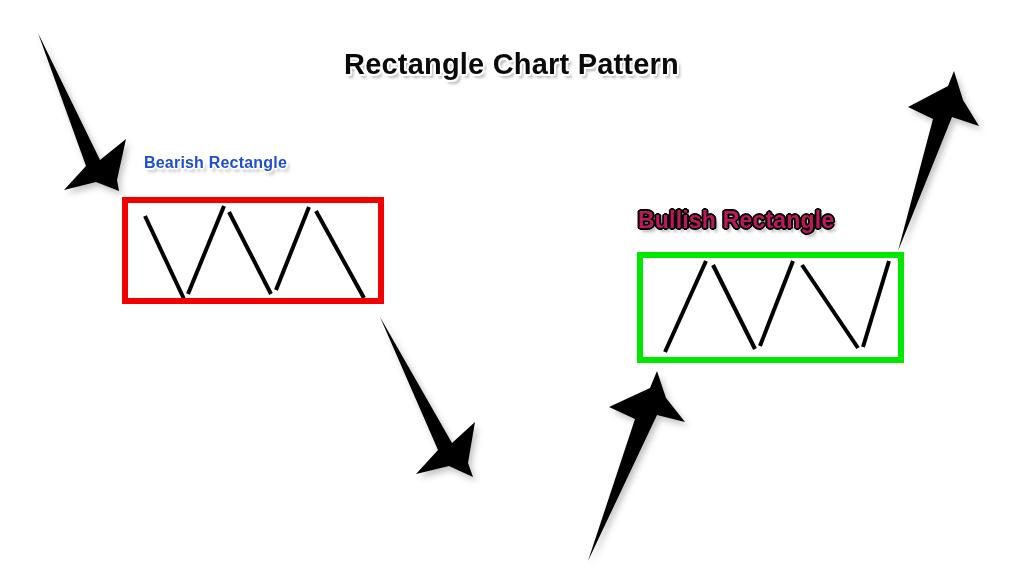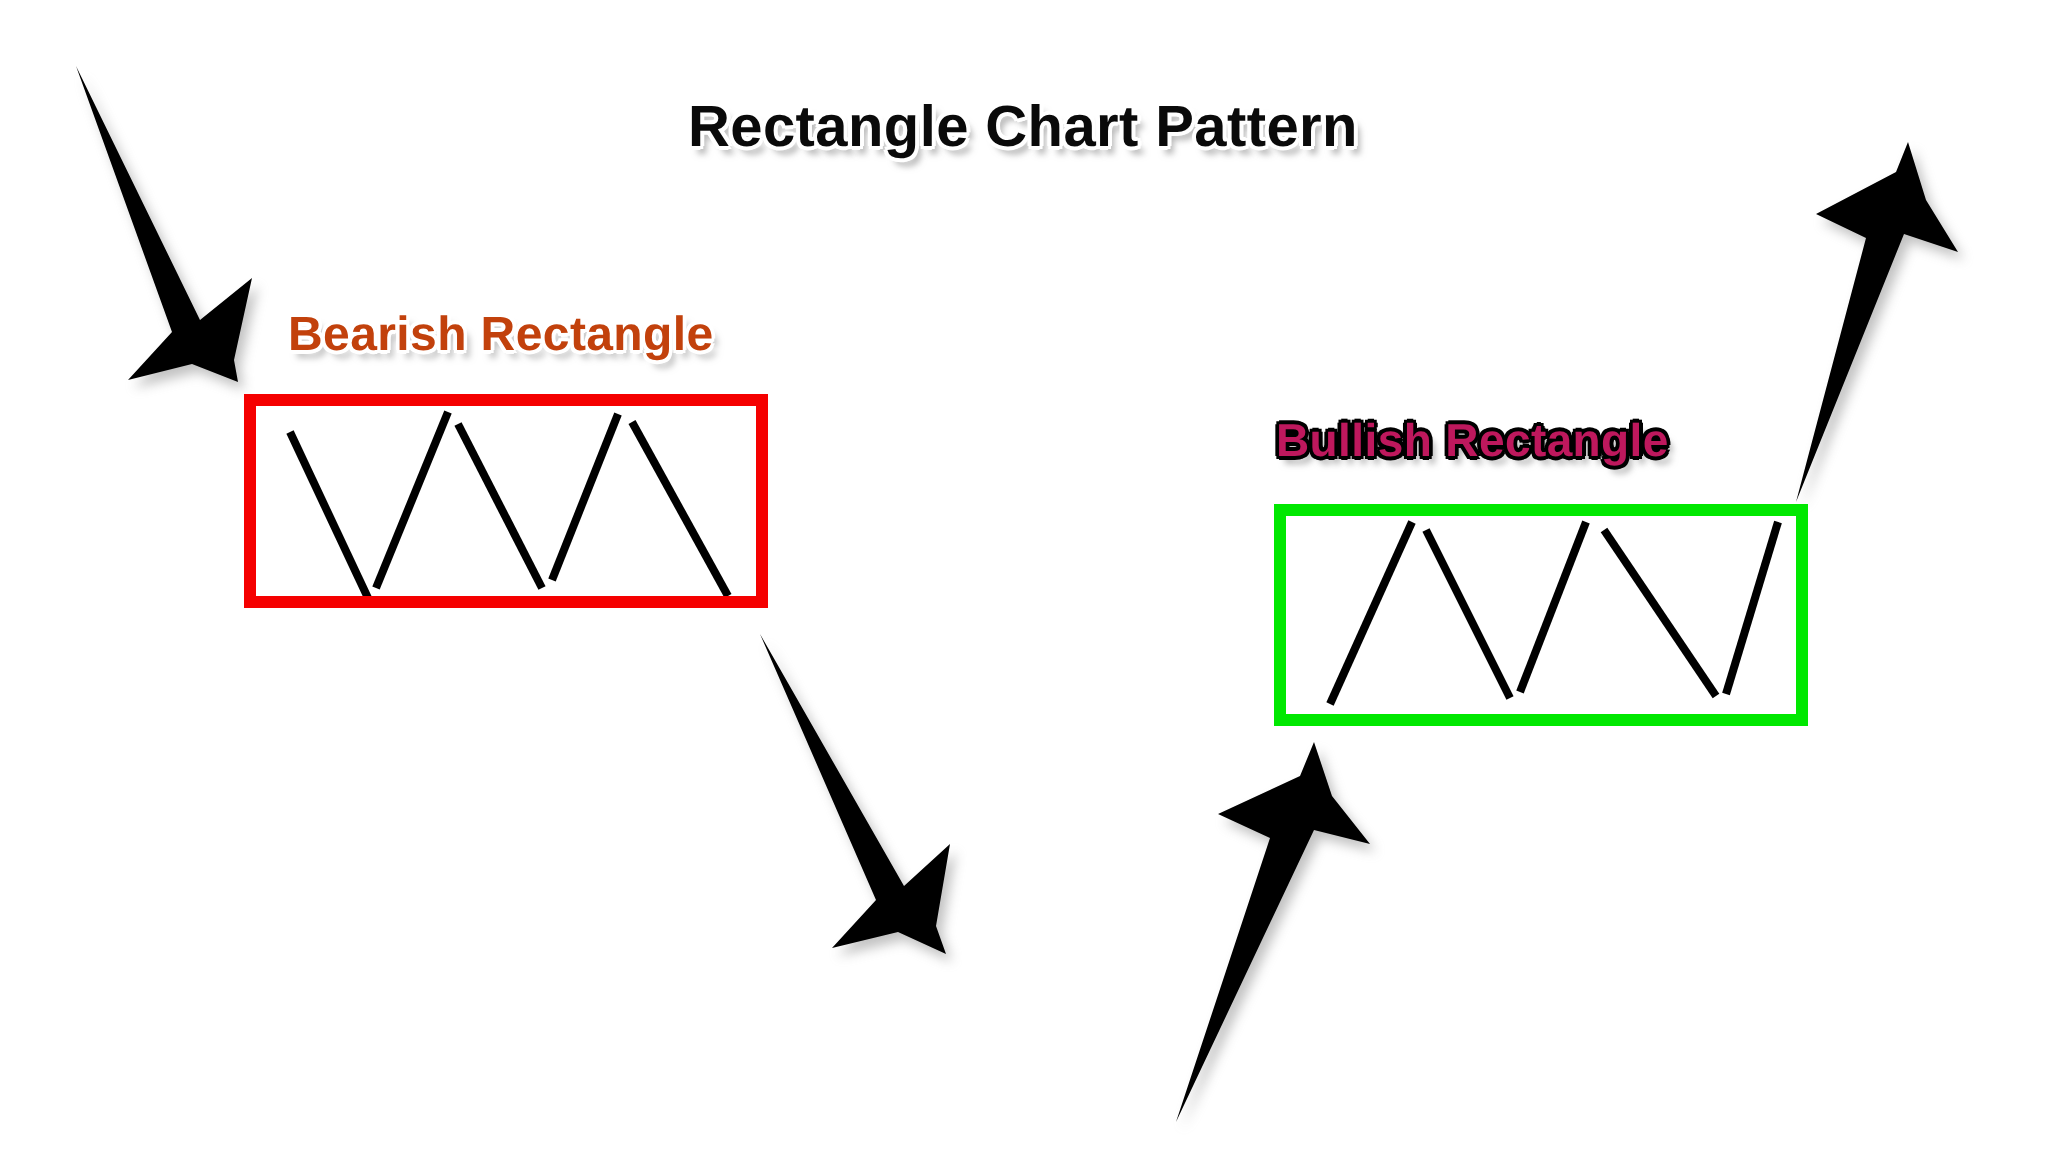--- a/index.html
+++ b/index.html
@@ -46,22 +46,22 @@
       -2px 0 0 #ffffff,
        2px 0 0 #ffffff,
        0 -2px 0 #ffffff,
        0  2px 0 #ffffff,
        3px 4px 3px rgba(120,120,120,0.55);
   }
 
   #bearish-text {
     left: 144px;
     top: 154px;
-    font-size: 24px;
-    color: #c2410c;
+    font-size: 16px;
+    color: #1d4ed8;
     text-shadow:
       -1.4px -1.4px 0 #ffffff,
        1.4px -1.4px 0 #ffffff,
       -1.4px  1.4px 0 #ffffff,
        1.4px  1.4px 0 #ffffff,
       -1.8px 0 0 #ffffff,
        1.8px 0 0 #ffffff,
        0 -1.8px 0 #ffffff,
        0  1.8px 0 #ffffff,
        3px 4px 3px rgba(130,130,130,0.5);

